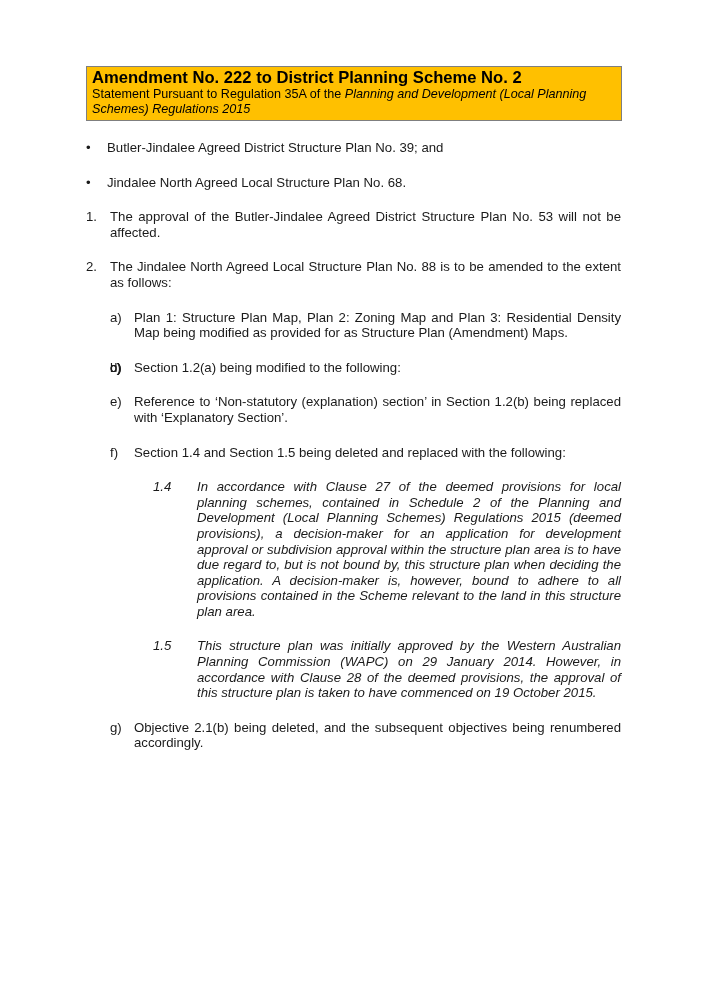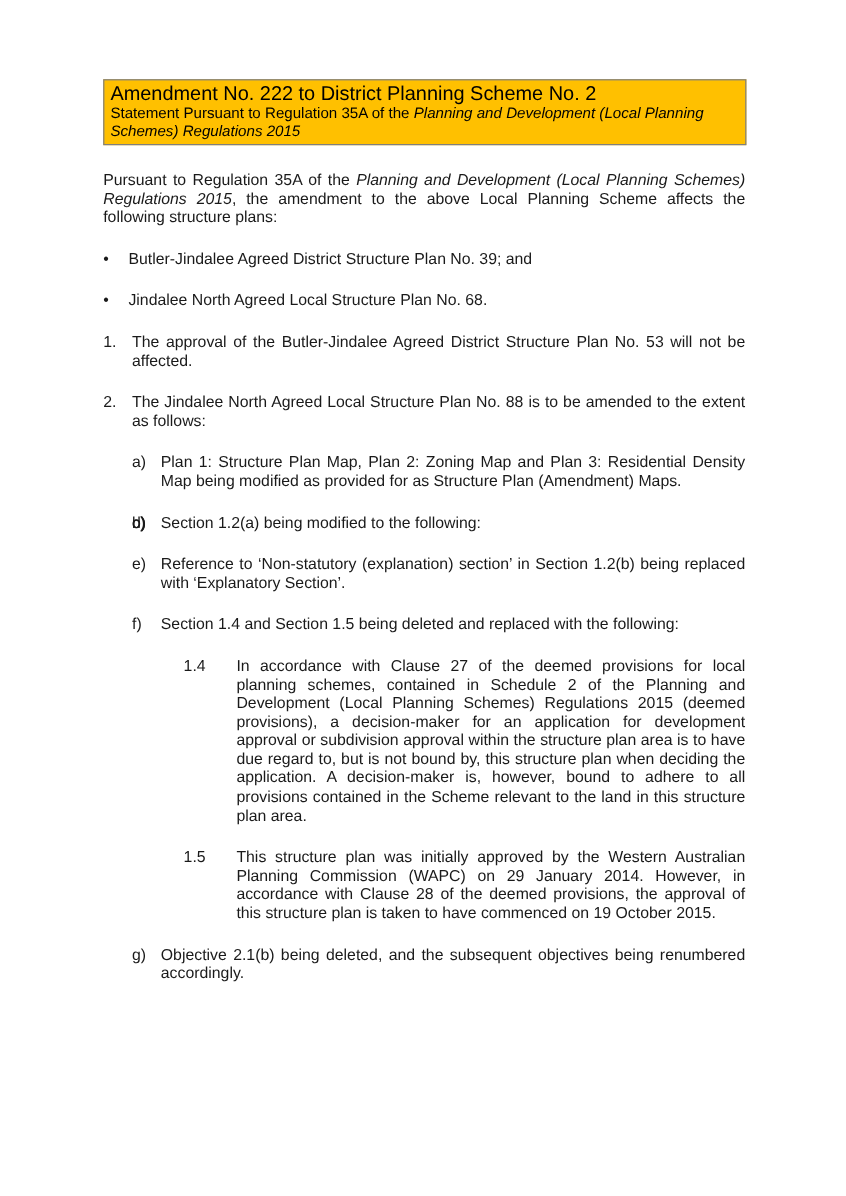--- a/index.html
+++ b/index.html
@@ -6,49 +6,48 @@
   body {
     width: 705px; height: 997px; position: relative; overflow: hidden;
     font-family: "Liberation Sans", sans-serif; color: #1a1a1a;
     font-size: 13.2px; line-height: 15.6px;
   }
   .page { position: absolute; left: 86px; top: 66px; width: 535px; }
   .header-box {
     background: #FFC000; border: 1px solid #7f7f7f;
     padding: 2px 5px 3px 5px; box-sizing: border-box; width: 536px;
   }
-  .header-title { font-weight: normal; font-size: 16.6px; line-height: 18px; color: #000; }
+  .header-title { font-weight: bold; font-size: 16.6px; line-height: 18px; color: #000; }
   .header-sub { font-weight: normal; font-size: 12.6px; line-height: 15px; color: #000; }
   .header-sub i { font-style: italic; }
   p { margin: 0; }
   .just { text-align: justify; }
   .intro { margin-top: 21px; }
   .bullets { margin-top: 19px; }
   .bullet { position: relative; padding-left: 21px; margin-bottom: 19px; }
   .bullet .dot { position: absolute; left: 0; top: 0; }
   .upon { margin-top: 0px; }
   .num { position: relative; padding-left: 24px; margin-top: 19px; }
   .num .n { position: absolute; left: 0; top: 0; }
   .sub { position: relative; padding-left: 48px; margin-top: 19px; }
   .sub .l { position: absolute; left: 24px; top: 0; }
   .quote { padding-left: 66px; margin-top: 17px; font-style: italic; }
-  .clause { position: relative; padding-left: 111px; margin-top: 19px; }
+  .clause { position: relative; padding-left: 111px; margin-top: 19px; font-style: italic; }
   .clause .cn { position: absolute; left: 67px; top: 0; }
 </style>
 </head>
 <body>
 
 <div class="page">
 
   <div class="header-box" style="background: rgb(255, 192, 0);">
     <div class="header-title">Amendment No. 222 to District Planning Scheme No. 2</div>
     <div class="header-sub"><span>Statement Pursuant to Regulation 35A of the </span><i>Planning and Development (Local Planning Schemes) Regulations 2015</i></div>
   </div>
 
-  <p class="intro just"><span>Pursuant to Regulation 35A of the </span><i>Planning and Development (Local Planning Schemes) Regulations 2015</i><span>, the amendment to the above Local Planning Scheme affects the following structure plans:</span></p>
 
   <div class="bullets">
     <div class="bullet">
       <span class="dot">•</span>
       <span>Butler-Jindalee Agreed District Structure Plan No. 39; and</span>
     </div>
     <div class="bullet">
       <span class="dot">•</span>
       <span>Jindalee North Agreed Local Structure Plan No. 68.</span>
     </div>

